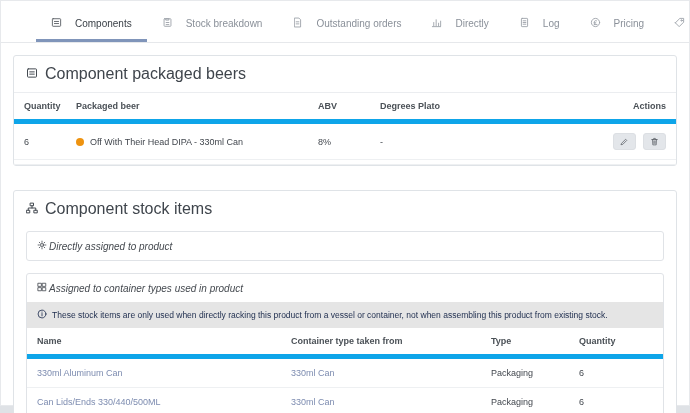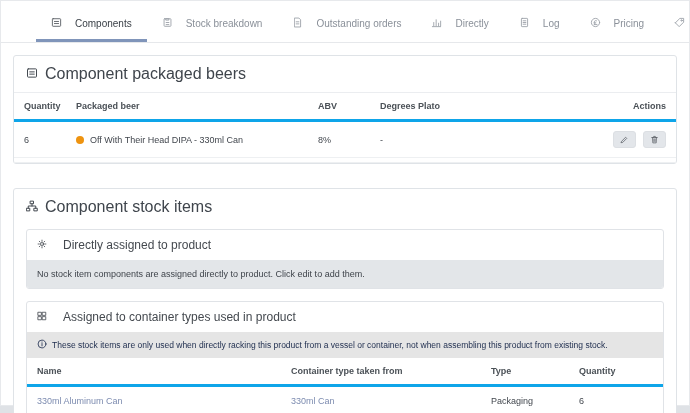--- a/index.html
+++ b/index.html
@@ -39,37 +39,37 @@
   .card-header {
     display:flex; align-items:center; gap:7px;
     padding:9px 12px; font-size:16px; color:#3f454c;
   }
   .card-header.bordered { border-bottom:1px solid #ebedf0; }
   .subcard {
     margin:4px 12px 12px; border:1px solid #e0e3e7; border-radius:3px;
     overflow:hidden;
   }
   .subcard-header {
-    display:flex; align-items:center; gap:16px;
-    padding:8px 10px; font-size:12px; color:#44494f;
+    display:flex; align-items:center; gap:2px;
+    padding:8px 10px; font-size:10px; color:#44494f;font-style:italic;
   }
   .msgbar {
     background:#e3e6e9; color:#3f444b;
     padding:9px 10px; font-size:9px;
   }
   .infobar {
     background:#e5e5e5; color:#1d2c4d;
     padding:7px 10px; font-size:8.5px;
     display:flex; align-items:center; gap:5px;
   }
   
   table { width:100%; border-collapse:collapse; table-layout:fixed; font-size:9px; }
   th {
     text-align:left; font-weight:bold; color:#4b5157;
-    padding:8px 10px; border-bottom:3px solid #0ea5e9;margin-top:28px;
+    padding:8px 10px; border-bottom:5px solid #0ea5e9;margin-top:28px;
   }
   td { padding:9px 10px; color:#42474e; }
   tbody tr { border-bottom:1px solid #eef0f2; }
   .tbl-gap { height:5px; }
   .beer-cell { display:flex; align-items:center; gap:6px; }
   .dot { width:8px; height:8px; border-radius:50%; background:var(--beer_dot); flex:0 0 auto; }
   .actions-cell { text-align:right; }
   .icon-btn {
     display:inline-flex; align-items:center; justify-content:center;
     width:23px; height:17px; margin-left:4px;
@@ -206,21 +206,20 @@
     </div>
 
     <div class="subcard">
       <div class="subcard-header">
         <span><svg width="10" height="10" viewBox="0 0 16 16">
               <circle cx="8" cy="8" r="2.4"></circle>
               <path d="M8 1.8v2M8 12.2v2M1.8 8h2M12.2 8h2M3.6 3.6l1.4 1.4M11 11l1.4 1.4M12.4 3.6 11 5M5 11l-1.4 1.4"></path>
             </svg></span>
         <span>Directly assigned to product</span>
       </div>
-      <div class="msgbar">No stock item components are assigned directly to product. Click edit to add them.</div>
     </div>
 
     <div class="subcard">
       <div class="subcard-header">
         <span><svg width="10" height="10" viewBox="0 0 16 16">
               <rect x="2" y="2" width="5" height="5"></rect>
               <rect x="9" y="2" width="5" height="5"></rect>
               <rect x="2" y="9" width="5" height="5"></rect>
               <rect x="9" y="9" width="5" height="5"></rect>
             </svg></span>

